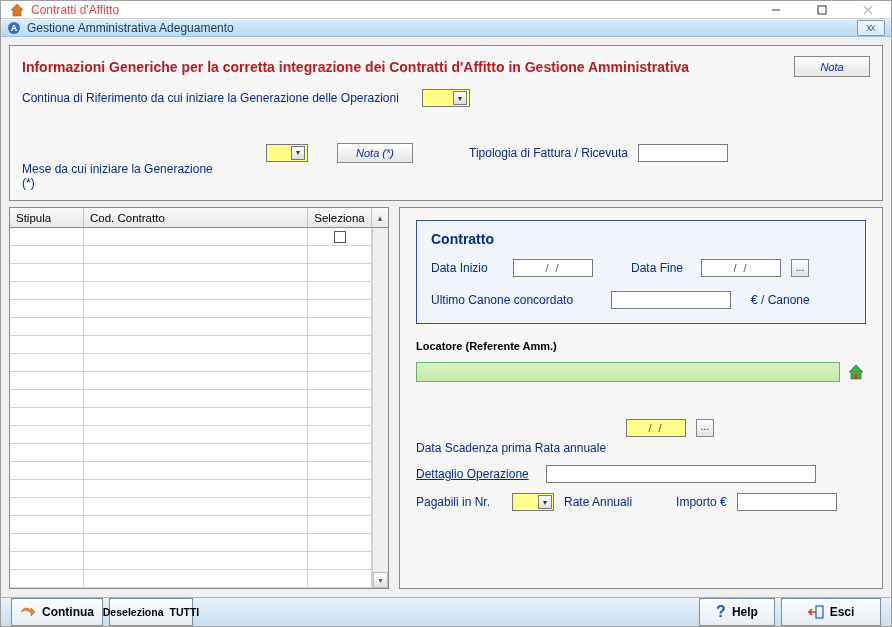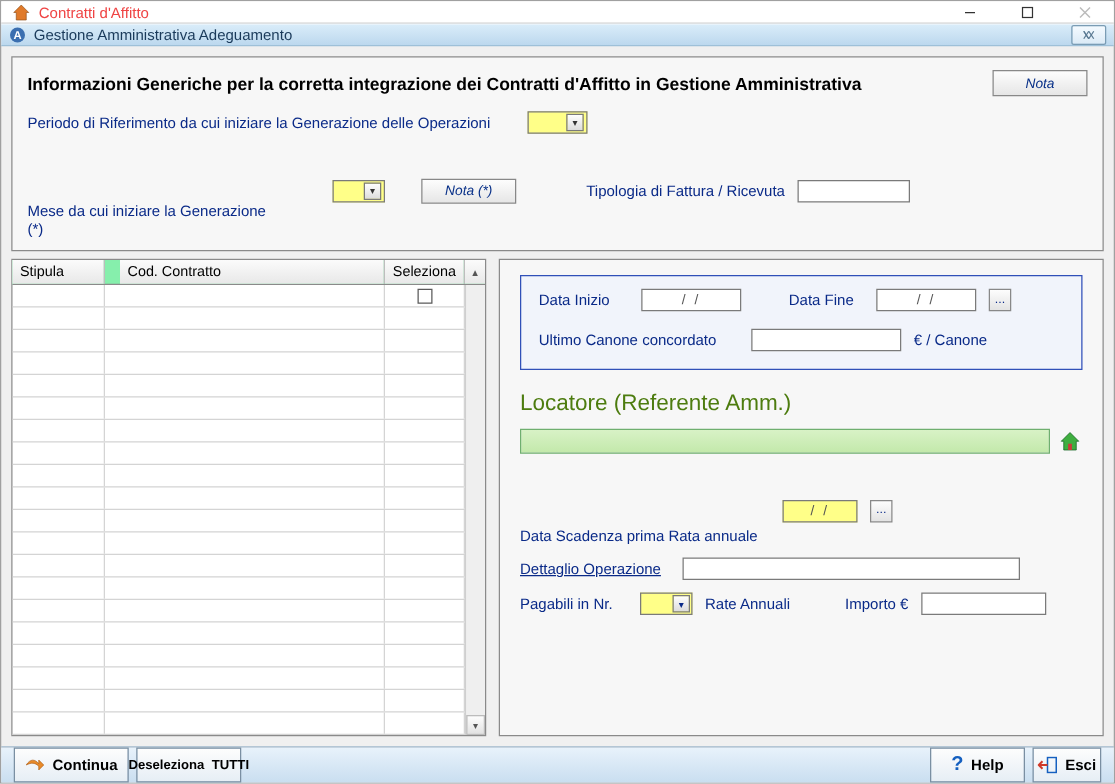--- a/index.html
+++ b/index.html
@@ -20,59 +20,59 @@
   .subheader .sub-icon { width:14px; height:14px; margin-right:6px; }
   .subheader .sub-title { flex:1; font-size:12px; color:#1a3a5a; }
   .subheader .sub-close { width:28px; height:16px; border:1px solid #7a9cb4; border-radius:2px; background:linear-gradient(#f4faff,#dbeaf6); display:flex; align-items:center; justify-content:center; font-size:10px; color:#5a7a92; }
 
   
   .client { flex:1; padding:8px; display:flex; flex-direction:column; gap:6px; }
 
   
   .panel { border:1px solid #8a8a8a; background:#f7f7f7; padding:10px 12px 10px 12px; }
   .panel-main-row { display:flex; align-items:center; justify-content:space-between; margin-bottom:12px; }
-  .panel-title { font-size:14px; font-weight:bold; color:#000000; }
+  .panel-title { font-size:14px; font-weight:bold; color:#b91c1c; }
   .nota-btn { width:76px; height:21px; border:1px solid #888; background:linear-gradient(#fdfdfd,#e6e6e6); font-size:11px; font-style:italic; color:#083088; display:flex; align-items:center; justify-content:center; }
   .form-row { display:flex; align-items:center; font-size:12px; color:#0a2a88; margin-bottom:8px; gap:10px; }
   .form-row:last-child{ margin-bottom:0;}
   .lbl { color:#0a2a88; }
   .dropdown { height:18px; border:1px solid #7a7a7a; background:#ffff88; display:flex; align-items:center; justify-content:flex-end; padding-right:2px; }
   .dropdown .arrow { width:14px; height:14px; border:1px solid #7a7a7a; background:linear-gradient(#fefefe,#dcdcdc); display:flex; align-items:center; justify-content:center; font-size:8px; color:#333;}
   .notastar-btn { width:76px; height:20px; border:1px solid #888; background:linear-gradient(#fdfdfd,#e6e6e6); font-size:11px; font-style:italic; color:#083088; display:flex; align-items:center; justify-content:center;margin-left:19px; }
   .txt { height:18px; border:1px solid #7a7a7a; background:#fff; }
 
   
   .middle { flex:1; display:flex; gap:10px; min-height:0; }
   .grid-wrap { flex:0 0 380px; border:1px solid #8a8a8a; background:#fff; display:flex; flex-direction:column; }
-  .grid-head { display:flex; border-bottom:1px solid #8a8a8a; background:#86efac; font-size:11.5px; color:#000; height:20px; }
+  .grid-head { display:flex; border-bottom:1px solid #8a8a8a; background:#22c55e; font-size:11.5px; color:#000; height:20px; }
   .grid-head .gh { border-right:1px solid #bdbdbd; padding:2px 6px; display:flex; align-items:center; background:linear-gradient(#fbfbfb,#e8e8e8);}
   .grid-head .gh.sel { justify-content:center; }
   .grid-head .gh.scroll { width:16px; border-right:none; justify-content:center; font-size:9px; color:#555;}
-  .gh-stipula{ width:74px;} .gh-cod{ flex:1;margin-left:12px;} .gh-sel{ width:64px;}
+  .gh-stipula{ width:74px;} .gh-cod{ flex:1;} .gh-sel{ width:64px;}
   .grid-body { flex:1; overflow:hidden; display:flex; }
   .grid-rows { flex:1; }
   .gr { display:flex; height:18px; border-bottom:1px solid #d4d4d4; }
   .gr .gc { border-right:1px solid #d4d4d4; }
   .gc-stip{ width:74px;} .gc-cod{ flex:1;} .gc-sel{ width:64px; display:flex; align-items:center; justify-content:center;}
   .chk { width:12px; height:12px; border:1px solid #5a5a5a; background:#fff; }
   .vscroll { width:16px; background:#efefef; border-left:1px solid #cfcfcf; display:flex; flex-direction:column; }
   .vscroll .vsb { height:16px; border:1px solid #bcbcbc; background:linear-gradient(#fdfdfd,#e2e2e2); display:flex; align-items:center; justify-content:center; font-size:8px; color:#555;}
   .vscroll .track { flex:1; background:#efefef; }
 
   
   .detail { flex:1; border:1px solid #8a8a8a; background:#f7f7f7; padding:12px 16px; overflow:auto; font-size:12px; color:#0a2a88;}
   .groupbox { border:1px solid #3050b8; background:#f1f4fb; padding:10px 14px 14px 14px; margin-bottom:16px; }
   .group-title { font-size:14px; font-weight:bold; color:#0a2a88; margin-bottom:12px; }
   .grow { display:flex; align-items:center; gap:10px; margin-bottom:14px;}
-  .grow:last-child{ margin-bottom:0;}
+  .grow:last-child{ margin-bottom:0;gap:20px;}
   .datebox { width:80px; height:18px; border:1px solid #7a7a7a; background:#fff; font-size:11px; display:flex; align-items:center; justify-content:center; letter-spacing:2px; color:#555;}
   .datebox.yellow{ background:#ffff88; }
   .ellips { width:18px; height:18px; border:1px solid #888; background:linear-gradient(#fdfdfd,#e3e3e3); font-size:10px; display:flex; align-items:center; justify-content:center; padding-bottom:2px;}
   .valbox { height:18px; border:1px solid #7a7a7a; background:#fff; }
-  .section-title { font-size:18px; font-weight:normal; color:#4d7c0f; margin:6px 0 10px 0;}
+  .section-title { font-size:11px; font-weight:bold; color:#000000; margin:6px 0 10px 0;}
   .locbar { display:flex; align-items:center; gap:6px; margin-bottom:18px;}
   .greenbar { flex:1; height:20px; border:1px solid #6faf6f; background:linear-gradient(#d8f2c6,#c3e9ab); }
   .house { width:20px; height:20px; display:flex; align-items:center; justify-content:center; }
   .row2 { display:flex; align-items:center; gap:10px; margin-bottom:10px;}
   .smalldd { width:42px; height:18px; border:1px solid #7a7a7a; background:#ffff88; display:flex; justify-content:flex-end; align-items:center; padding-right:1px;}
   .smalldd .arrow { width:14px; height:14px; border:1px solid #7a7a7a; background:linear-gradient(#fefefe,#dcdcdc); display:flex; align-items:center; justify-content:center; font-size:8px;}
 
   
   .footer { height:36px; background:linear-gradient(#e8f2fb,#c9def0); border-top:1px solid #a0b8cc; display:flex; align-items:center; padding:0 10px; gap:6px;}
   .fbtn { height:28px; border:1px solid #7a8fa2; background:linear-gradient(#fdfdfd,#e6eef5); display:flex; align-items:center; justify-content:center; gap:6px; font-size:12px; font-weight:bold; color:#000; padding:0 8px;}
@@ -133,21 +133,21 @@
   </div>
 
   <div class="client">
 
     <div class="panel">
       <div class="panel-main-row">
         <div class="panel-title">Informazioni Generiche per la corretta integrazione dei Contratti d'Affitto in Gestione Amministrativa</div>
         <div class="nota-btn">Nota</div>
       </div>
       <div class="form-row">
-        <span class="lbl" style="width:390px;">Periodo di Riferimento da cui iniziare la Generazione delle Operazioni</span>
+        <span class="lbl" style="width:390px;">Continua di Riferimento da cui iniziare la Generazione delle Operazioni</span>
         <div class="dropdown" style="width:48px;">
           <span class="arrow">▾</span>
         </div>
       </div>
       <div class="form-row">
         <span class="lbl" style="width:202px;margin-top:47px;">Mese da cui iniziare la Generazione (*)</span>
         <div class="dropdown" style="width:42px; margin-left:32px;">
           <span class="arrow">▾</span>
         </div>
         <div class="notastar-btn">Nota (*)</div>
@@ -275,20 +275,21 @@
           <div class="vscroll">
             <div class="track"></div>
             <div class="vsb">▾</div>
           </div>
         </div>
       </div>
 
       <div class="detail">
 
         <div class="groupbox">
+          <div class="group-title">Contratto</div>
           <div class="grow">
             <span class="lbl" style="width:72px;">Data Inizio</span>
             <div class="datebox">/   /</div>
             <span style="width:18px;"></span>
             <span class="lbl" style="width:60px;">Data Fine</span>
             <div class="datebox">/   /</div>
             <div class="ellips">...</div>
           </div>
           <div class="grow">
             <span class="lbl" style="width:160px;">Ultimo Canone concordato</span>
@@ -343,21 +344,21 @@
     </div>
     <div class="fbtn small-text" style="width:84px; flex-direction:row; padding:0 4px;">
       <span>Deseleziona</span>
       <span>TUTTI</span>
     </div>
     <div class="spacer"></div>
     <div class="fbtn" style="width:76px;">
       <span style="color:#1560c0; font-size:16px; font-weight:bold;">?</span>
       <span>Help</span>
     </div>
-    <div class="fbtn" style="width:55px;">
+    <div class="fbtn" style="width:100px;">
       <span>
         <svg width="16" height="14" viewBox="0 0 16 14">
             <rect x="8" y="1" width="7" height="12" fill="none" stroke="#1560c0" stroke-width="1.2"></rect>
             <path d="M8 7 L2 7 M4 4 L1 7 L4 10" fill="none" stroke="#d03a2a" stroke-width="1.6"></path>
           </svg>
       </span>
       <span>Esci</span>
     </div>
   </div>
 

